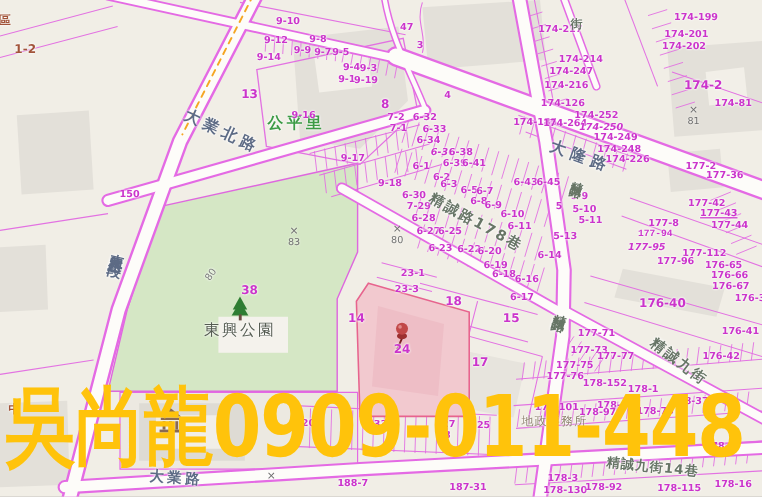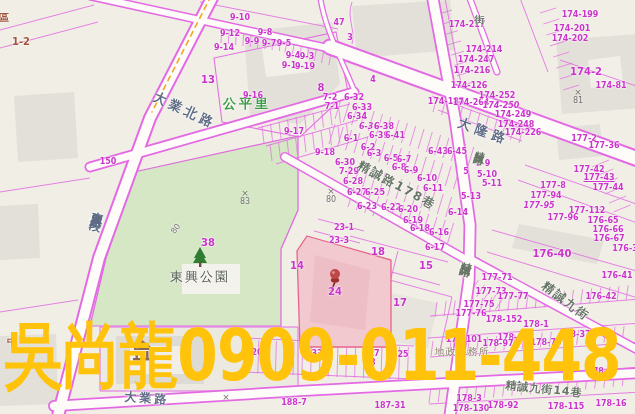--- a/index.html
+++ b/index.html
@@ -440,21 +440,21 @@
       <span class="pl" style="left: 501px; top: 106px; font-style: italic;">174-250</span>
       <span class="pl" style="left: 513px; top: 115px;">174-249</span>
       <span class="pl" style="left: 516px; top: 125px;">174-248</span>
       <span class="pl" style="left: 523px; top: 133px;">174-226</span>
       <span class="pl" style="left: 584px; top: 139px;">177-2</span>
       <span class="pl" style="left: 604px; top: 146px;">177-36</span>
       <span class="pl" style="left: 589px; top: 170px;">177-42</span>
       <span class="pl" style="left: 599px; top: 178px; text-decoration: underline;">177-43</span>
       <span class="pl" style="left: 608px; top: 188px;">177-44</span>
       <span class="pl" style="left: 553px; top: 186px;">177-8</span>
-      <span class="pl" style="left: 546px; top: 196px;">177-94</span>
+      <span class="pl" style="left: 546px; top: 196px; font-family: Liberation Mono, monospace;">177-94</span>
       <span class="pl" style="left: 539px; top: 206px; font-style: italic;">177-95</span>
       <span class="pl" style="left: 587px; top: 211px;">177-112</span>
       <span class="pl" style="left: 563px; top: 218px;">177-96</span>
       <span class="pl" style="left: 603px; top: 221px;">176-65</span>
       <span class="pl" style="left: 608px; top: 230px;">176-66</span>
       <span class="pl" style="left: 609px; top: 239px;">176-67</span>
       <span class="pl" style="left: 625px; top: 249px;">176-3</span>
       <span class="pl big" style="left: 552px; top: 254px;">176-40</span>
       <span class="pl" style="left: 617px; top: 276px;">176-41</span>
       <span class="pl" style="left: 601px; top: 297px;">176-42</span>

